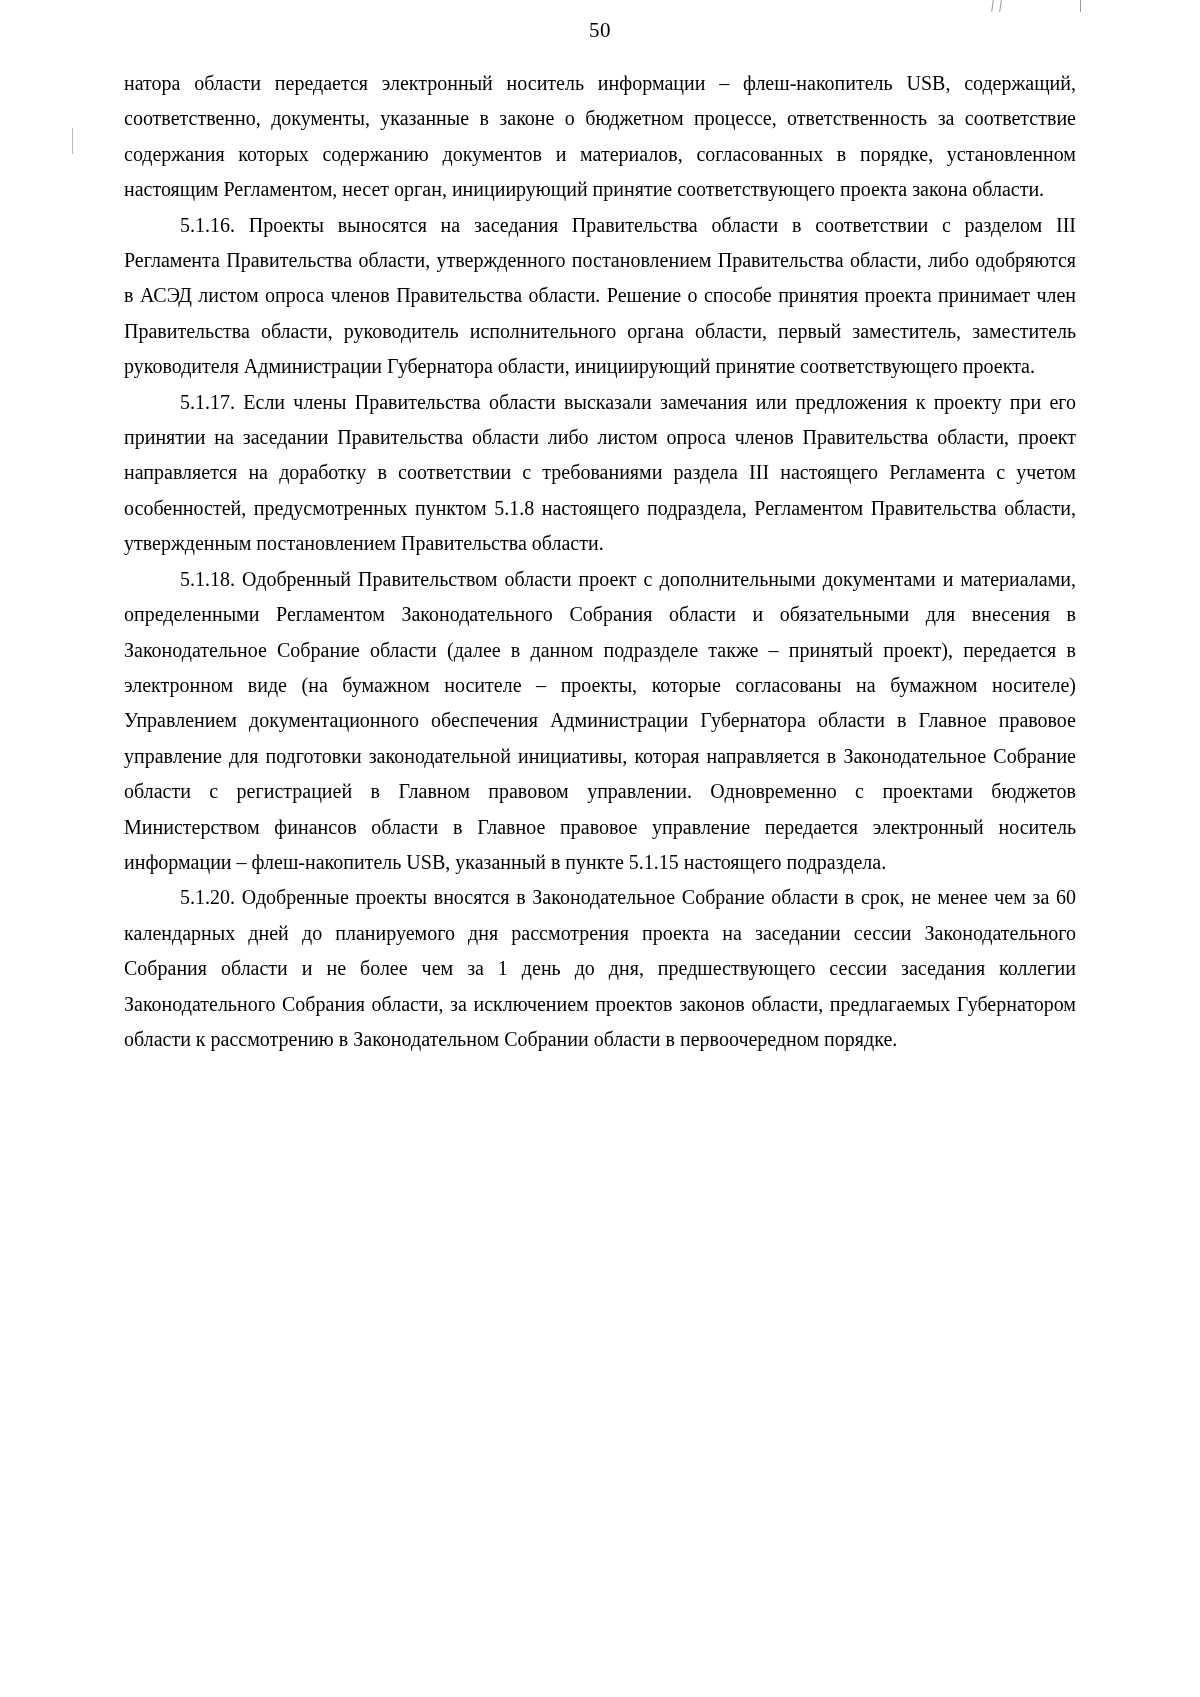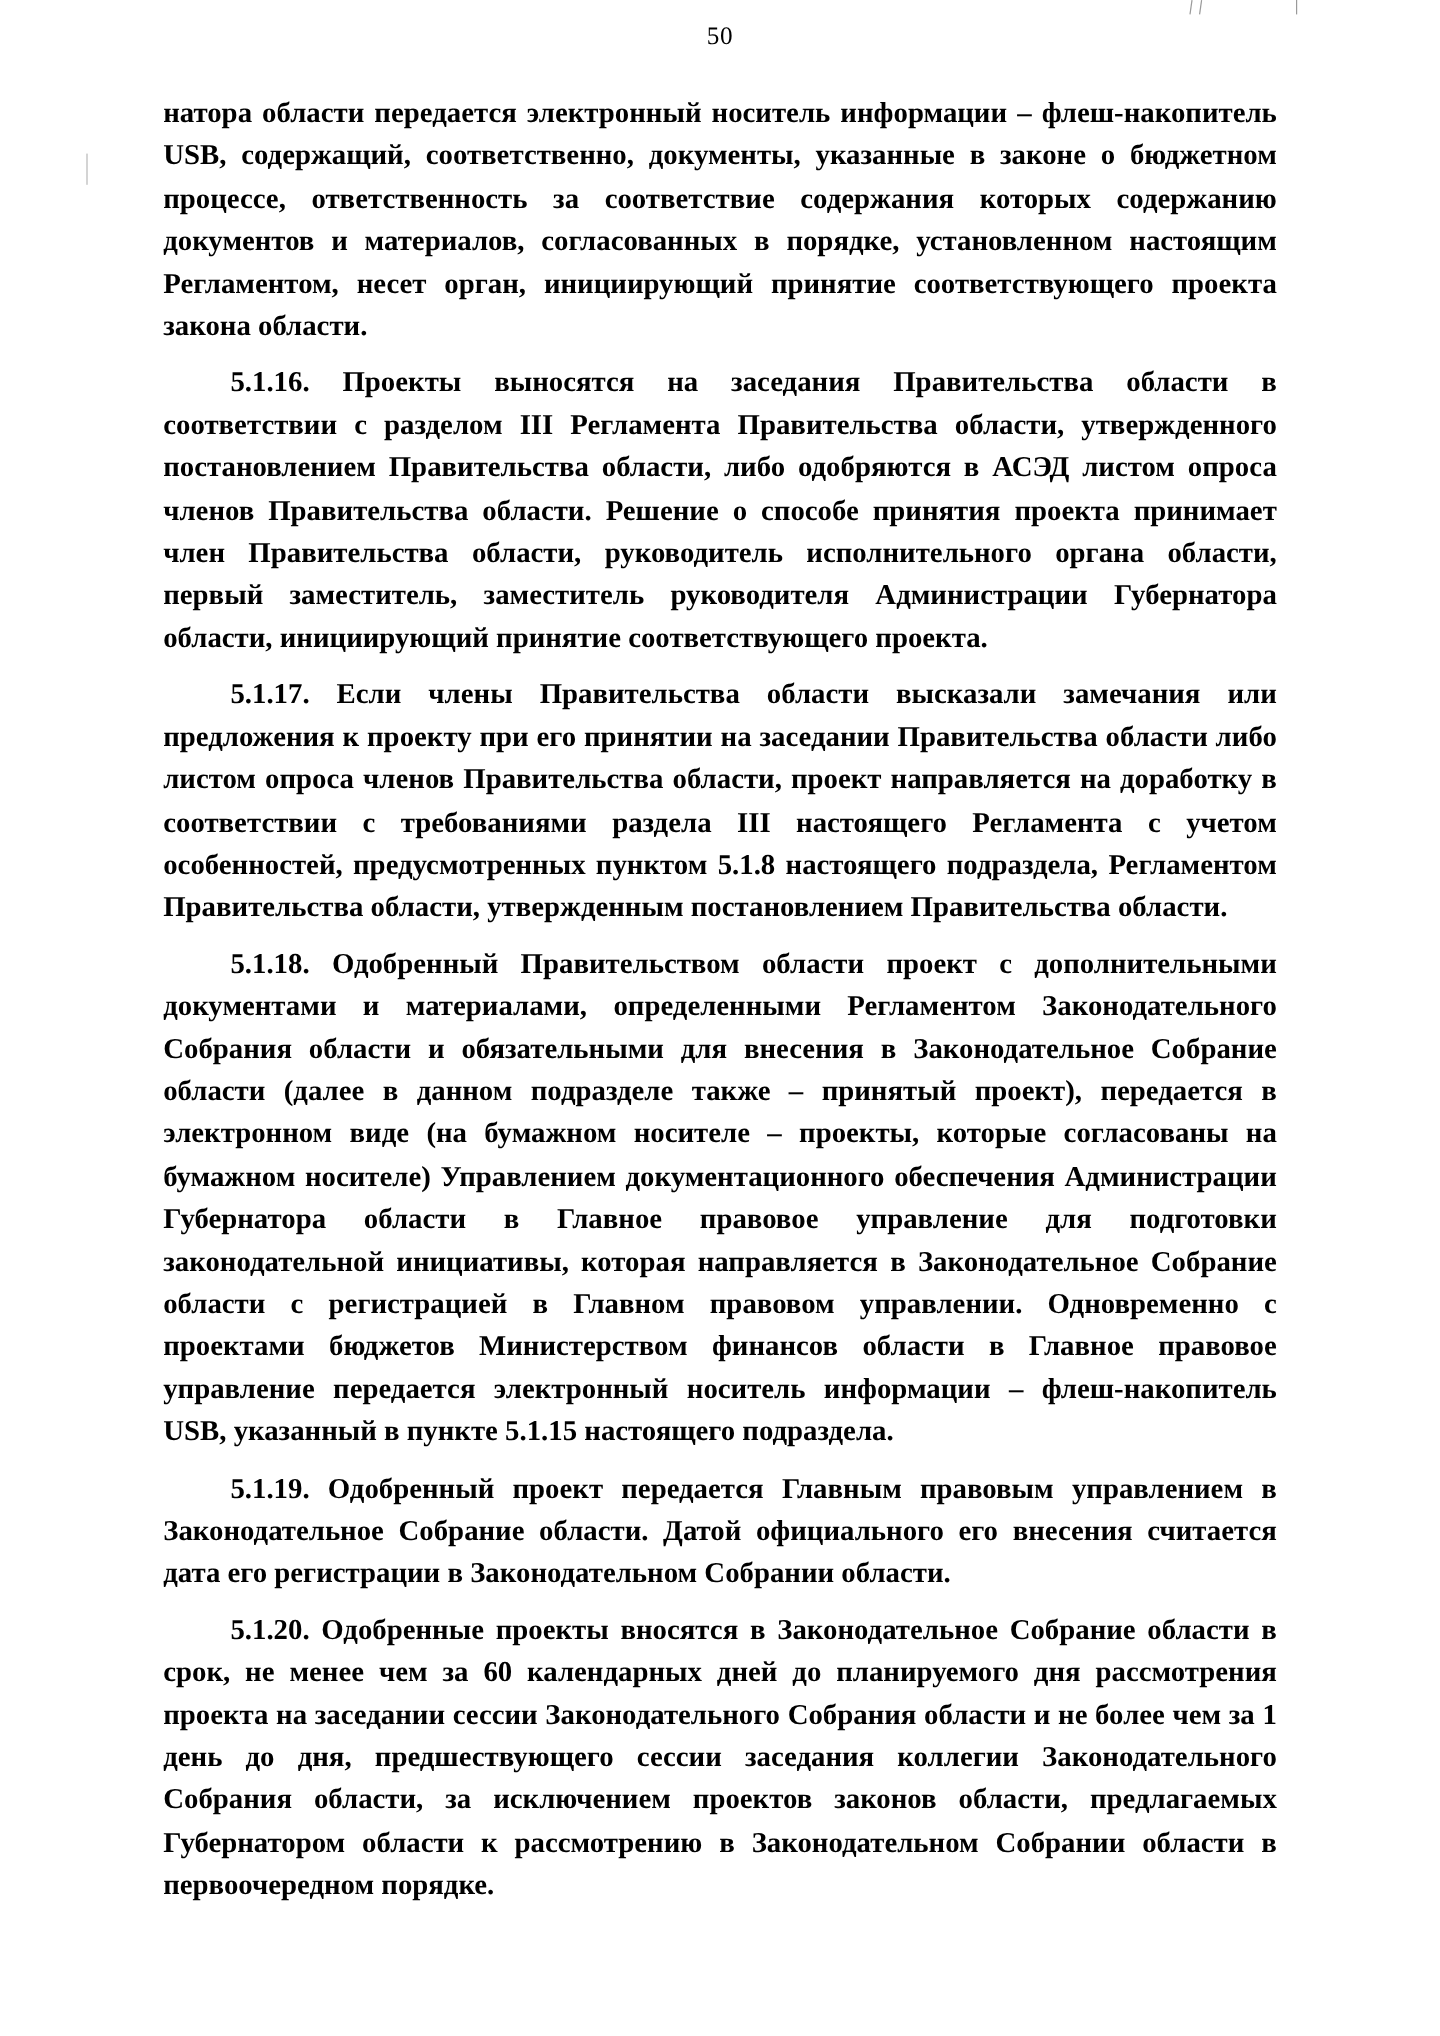--- a/index.html
+++ b/index.html
@@ -56,27 +56,26 @@
     height: 26px;
     background: #b8b8b8;
   }
   .content {
     position: absolute;
     top: 66px;
     left: 124px;
     width: 952px;
   }
   p {
-    margin: 12px;
-    font-size: 24px;
+    margin: 0;
+    font-size: 20px;
     line-height: 35.4px;
     text-align: justify;
     text-justify: inter-word;
     hyphens: manual;
-    font-weight: bold;
   }
   p.indent {
     text-indent: 56px;
   }
   .doc-body p + p {
     margin-top: 0;
   }
 </style>
 </head>
 <body>
@@ -91,17 +90,16 @@
 
   <div class="scan-mark-left"></div>
 
   <div class="page-number">50</div>
 
   <div class="content doc-body">
     <p class="indent-none">натора области  передается электронный носитель информации – флеш-накопитель USB, содержащий, соответственно, документы, указанные в законе о бюджетном процессе, ответственность за соответствие содержания которых содержанию документов и материалов, согласованных в порядке, установленном настоящим Регламентом, несет орган, инициирующий принятие соответствующего проекта закона области.</p>
     <p class="indent">5.1.16. Проекты выносятся на заседания Правительства области в соответствии с разделом III Регламента Правительства области, утвержденного постановлением Правительства области, либо одобряются в АСЭД листом опроса членов Правительства области. Решение о способе принятия проекта принимает член Правительства области, руководитель исполнительного органа области, первый заместитель, заместитель руководителя Администрации Губернатора области, инициирующий принятие соответствующего проекта.</p>
     <p class="indent">5.1.17. Если члены Правительства области высказали замечания или предложения к проекту при его принятии на заседании Правительства области либо листом опроса членов Правительства области, проект направляется на доработку в соответствии с требованиями раздела III настоящего Регламента с учетом особенностей, предусмотренных пунктом 5.1.8 настоящего подраздела, Регламентом Правительства области, утвержденным постановлением Правительства области.</p>
     <p class="indent">5.1.18. Одобренный Правительством области проект с дополнительными документами и материалами, определенными Регламентом Законодательного Собрания области и обязательными для внесения в Законодательное Собрание области (далее в данном подразделе также – принятый проект), передается в электронном виде (на бумажном носителе – проекты, которые согласованы на бумажном носителе) Управлением документационного обеспечения Администрации Губернатора области в Главное правовое управление для подготовки законодательной инициативы, которая направляется в Законодательное Собрание области с регистрацией в Главном правовом управлении. Одновременно с проектами бюджетов Министерством финансов области в Главное правовое управление передается электронный носитель информации – флеш-накопитель USB, указанный в пункте 5.1.15 настоящего подраздела.</p>
-    <p class="indent">5.1.19. Одобренный проект передается Главным правовым управлением в Законодательное Собрание области. Датой официального его внесения считается дата его регистрации в Законодательном Собрании области.</p>
     <p class="indent">5.1.20. Одобренные проекты вносятся в Законодательное Собрание области в срок, не менее чем за 60 календарных дней до планируемого дня рассмотрения проекта на заседании сессии Законодательного Собрания области и не более чем за 1 день до дня, предшествующего сессии заседания коллегии Законодательного Собрания области, за исключением проектов законов области, предлагаемых Губернатором области к рассмотрению в Законодательном Собрании области в первоочередном порядке.</p>
   </div>
 
 </div>
 
 </body></html>

